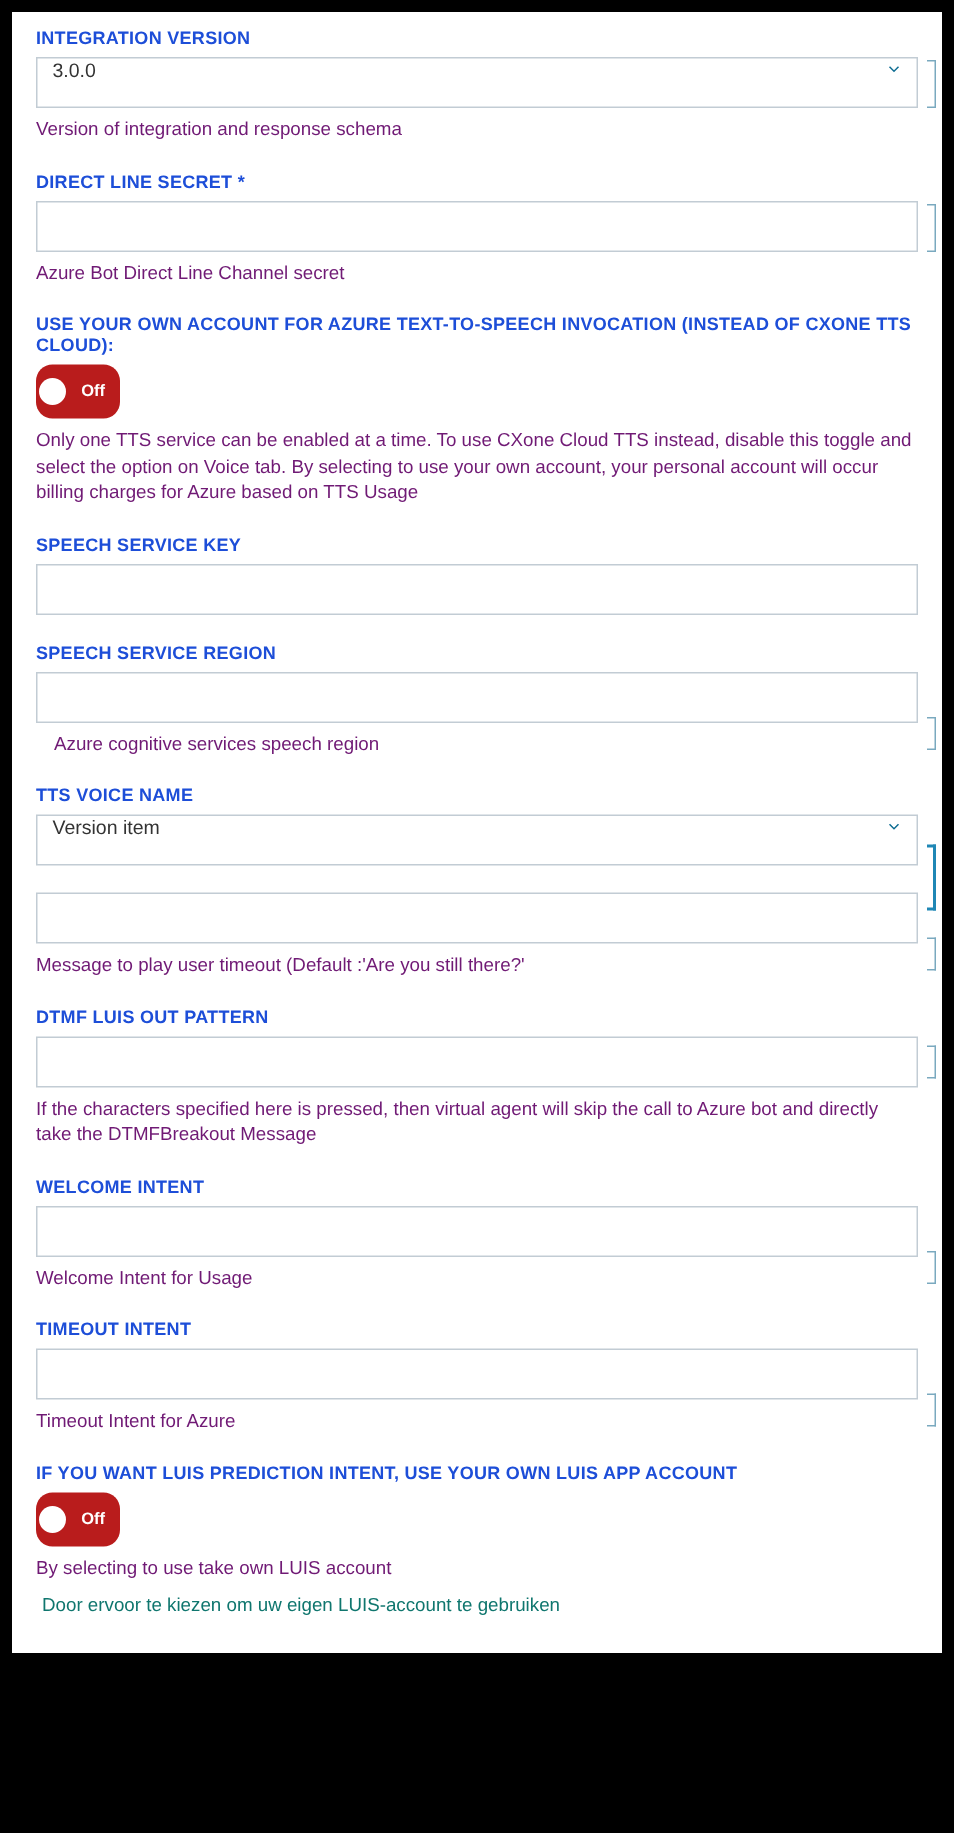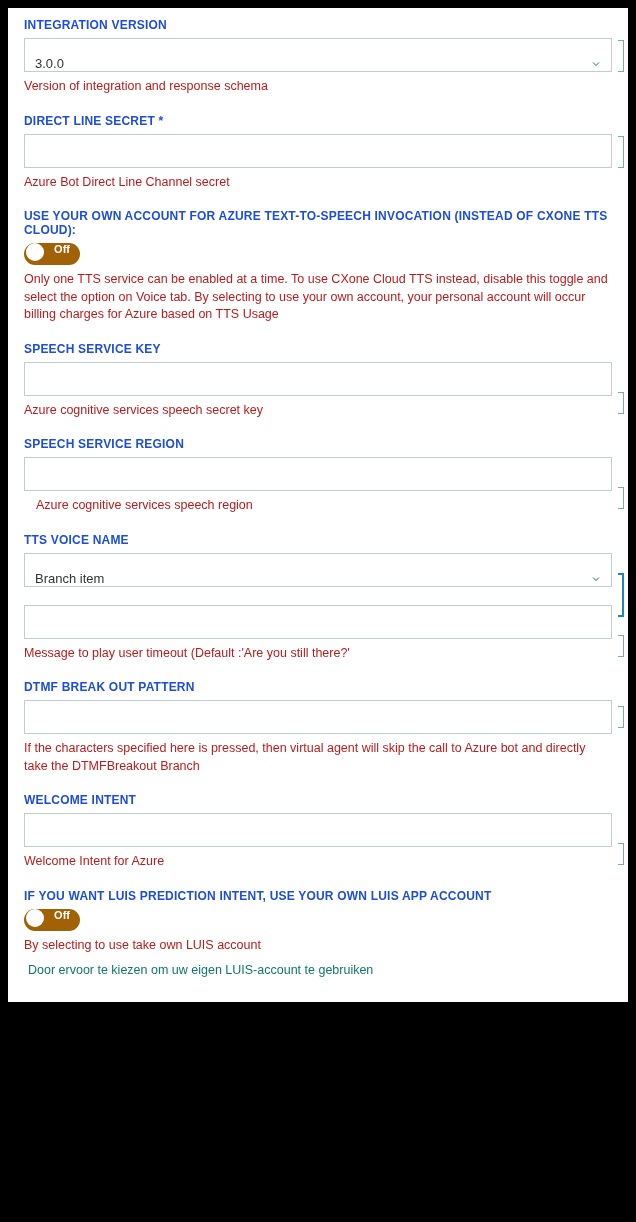--- a/index.html
+++ b/index.html
@@ -10,21 +10,21 @@
   .label {
     font-size: 12px;
     font-weight: 700;
     color: #1d4ed8;
     letter-spacing: 0.2px;
     margin-bottom: 6px;
     display: block;
   }
   .helper {
     font-size: 12.5px;
-    color: #b91c1c;
+    color: #701a75;
     margin-top: 6px;
     line-height: 1.4;
   }
   .helper2 {
     font-size: 12.5px;
     color: #0f766e;
     margin-top: 8px;
     line-height: 1.4;
     padding-left: 4px;
   }
@@ -34,37 +34,38 @@
     height: 34px;
     border: 1px solid #c2ccd4;
     background: #fff;
     font-size: 13px;
     color: #333;
     padding: 0 10px;
     outline: none;
   }
   .select-box {
     display: flex;
-    align-items: flex-end;
+    align-items: flex-start;
     justify-content: space-between;
     cursor: pointer;
     padding-right: 8px;
   }
   .select-value { font-size: 13px; color: #333; }
   .chevron-down {
     width: 14px; height: 14px;
     display: inline-flex; align-items: center; justify-content: center;
   }
   .chevron-down svg { stroke: #0f6e93; }
   
   .toggle {
     display: inline-flex;
+    align-items: center;
     width: 56px;
-    height: 22px;
-    background: #a16207;
+    height: 36px;
+    background: #b91c1c;
     border-radius: 11px;
     position: relative;
     cursor: pointer;
     padding-left: 2px;
   }
   .toggle .knob {
     width: 18px; height: 18px; border-radius: 50%;
     background: #fff;
   }
   .toggle .tog-label {
@@ -134,42 +135,38 @@
         <span class="tog-label">Off</span>
       </div>
       <div class="helper">Only one TTS service can be enabled at a time. To use CXone Cloud TTS instead, disable this toggle and select the option on Voice tab. By selecting to use your own account, your personal account will occur billing charges for Azure based on TTS Usage</div>
     </div>
 
     <div class="field">
       <span class="label">SPEECH SERVICE KEY</span>
       <div class="input-wrap">
         <input class="text-input" type="text" value="" style="">
       </div>
-      <div class="helper" style="position:relative;">
-        <span>Azure cognitive services speech secret key</span>
-        <span class="mini-edge" style="top:-10px;height:22px;"></span>
-      </div>
     </div>
 
     <div class="field">
       <span class="label">SPEECH SERVICE REGION</span>
       <div class="input-wrap">
         <input class="text-input" type="text" value="" style="">
       </div>
       <div class="helper" style="position:relative;margin-left:12px;">
         <span>Azure cognitive services speech region</span>
         <span class="mini-edge" style="top:-10px;height:22px;"></span>
       </div>
     </div>
 
     <div class="field">
       <span class="label">TTS VOICE NAME</span>
       <div class="input-wrap">
         <div class="select-box">
-          <span class="select-value">Branch item</span>
+          <span class="select-value">Version item</span>
           <span class="chevron-down">
             <svg width="12" height="12" viewBox="0 0 24 24" fill="none" stroke-width="2">
                 <polyline points="6 9 12 15 18 9"></polyline>
               </svg>
           </span>
         </div>
         <span class="blue-edge" style="top:20px;"></span>
       </div>
     </div>
 
@@ -177,39 +174,49 @@
       <div class="input-wrap">
         <input class="text-input" type="text" value="" style="">
       </div>
       <div class="helper" style="position:relative;">
         <span>Message to play user timeout (Default :'Are you still there?'</span>
         <span class="mini-edge" style="top:-10px;height:22px;"></span>
       </div>
     </div>
 
     <div class="field">
-      <span class="label">DTMF BREAK OUT PATTERN</span>
+      <span class="label">DTMF LUIS OUT PATTERN</span>
       <div class="input-wrap">
         <input class="text-input" type="text" value="" style="">
         <span class="mini-edge" style="top:6px;height:22px;"></span>
       </div>
-      <div class="helper">If the characters specified here is pressed, then virtual agent will skip the call to Azure bot and directly take the DTMFBreakout Branch</div>
+      <div class="helper">If the characters specified here is pressed, then virtual agent will skip the call to Azure bot and directly take the DTMFBreakout Message</div>
     </div>
 
     <div class="field">
       <span class="label">WELCOME INTENT</span>
       <div class="input-wrap">
         <input class="text-input" type="text" value="" style="">
       </div>
       <div class="helper" style="position:relative;">
-        <span>Welcome Intent for Azure</span>
-        <span class="mini-edge" style="top:-10px;height:22px;"></span>
-      </div>
-    </div>
-
+        <span>Welcome Intent for Usage</span>
+        <span class="mini-edge" style="top:-10px;height:22px;"></span>
+      </div>
+    </div>
+
+    <div class="field">
+      <span class="label">TIMEOUT INTENT</span>
+      <div class="input-wrap">
+        <input class="text-input" type="text" value="" style="">
+      </div>
+      <div class="helper" style="position:relative;">
+        <span>Timeout Intent for Azure</span>
+        <span class="mini-edge" style="top:-10px;height:22px;"></span>
+      </div>
+    </div>
 
     <div class="field" style="margin-bottom:4px;">
       <span class="label">IF YOU WANT LUIS PREDICTION INTENT, USE YOUR OWN LUIS APP ACCOUNT</span>
       <div class="toggle">
         <div class="knob"></div>
         <span class="tog-label">Off</span>
       </div>
       <div class="helper">By selecting to use take own LUIS account</div>
       <div class="helper2">Door ervoor te kiezen om uw eigen LUIS-account te gebruiken</div>
     </div>

